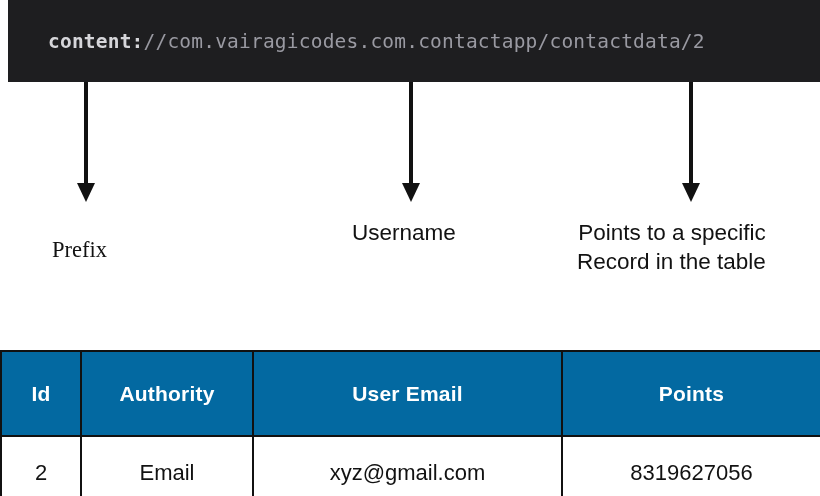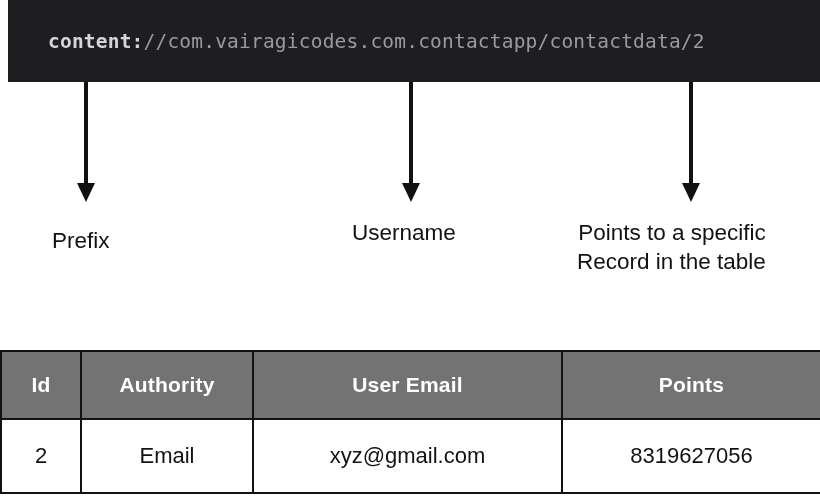--- a/index.html
+++ b/index.html
@@ -50,46 +50,46 @@
   .arrow svg { display: block; }
 
   
   .callout {
     position: absolute;
     font-size: 22.5px;
     color: #121212;
     line-height: 1.28;
     white-space: pre-line;
   }
-  #callout-prefix    { left: 52px;  top: 227px; }
+  #callout-prefix    { left: 52px;  top: 236px; font-family: Liberation Serif, serif; }
   #callout-authority { left: 352px; top: 219px; }
   #callout-record    { left: 577px; top: 219px; text-align: right; }
 
   
   #record-table {
     position: absolute;
     left: 0;
     top: 350px;
     width: 820px;
     border-collapse: collapse;
     table-layout: fixed;
   }
   #record-table th,
   #record-table td {
     border: 2px solid #111111;
     text-align: center;
     padding: 0;
     box-sizing: border-box;
   }
   #record-table thead th {
-    background: #737373;
+    background: #0369a1;
     color: #ffffff;
     font-weight: 700;
     font-size: 21px;
-    height: 68px;
+    height: 85px;
     letter-spacing: 0.2px;
   }
   #record-table tbody td {
     background: #ffffff;
     color: #121212;
     font-weight: 400;
     font-size: 22px;
     height: 74px;
   }
   

